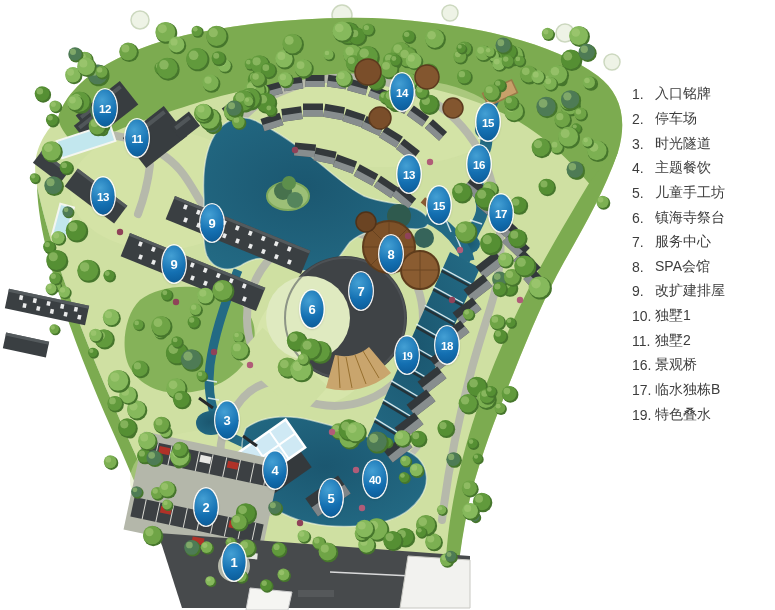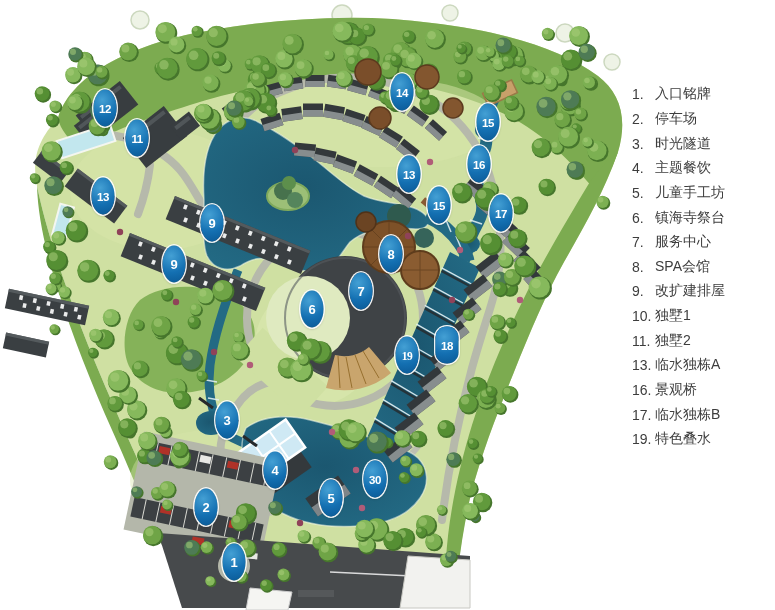--- a/index.html
+++ b/index.html
@@ -1334,23 +1334,23 @@
       <div class="marker" style="left: 174px; top: 264px;">9</div>
       <div class="marker two" style="left: 103px; top: 196px;">13</div>
       <div class="marker two" style="left: 137px; top: 138px;">11</div>
       <div class="marker two" style="left: 105px; top: 108px;">12</div>
       <div class="marker two" style="left: 366px; top: 174px; margin-left: 43px;">13</div>
       <div class="marker two" style="left: 402px; top: 92px;">14</div>
       <div class="marker two" style="left: 488px; top: 122px;">15</div>
       <div class="marker two" style="left: 439px; top: 205px;">15</div>
       <div class="marker two" style="left: 479px; top: 164px;">16</div>
       <div class="marker two" style="left: 501px; top: 213px;">17</div>
-      <div class="marker two" style="left: 447px; top: 345px; border-radius: 11px;">18</div>
+      <div class="marker two" style="left: 447px; top: 345px;">18</div>
       <div class="marker two" style="left: 407px; top: 355px; font-family: Liberation Serif, serif;">19</div>
-      <div class="marker two" style="left: 375px; top: 479px;">30</div>
+      <div class="marker two" style="left: 375px; top: 479px;">40</div>
     </div>
   <div id="legend">
       <div class="legend-item">
         <span class="num">1.</span>
         <span>入口铭牌</span>
       </div>
       <div class="legend-item">
         <span class="num">2.</span>
         <span>停车场</span>
       </div>
@@ -1384,24 +1384,20 @@
       </div>
       <div class="legend-item">
         <span class="num">10.</span>
         <span>独墅1</span>
       </div>
       <div class="legend-item">
         <span class="num">11.</span>
         <span>独墅2</span>
       </div>
       <div class="legend-item">
-        <span class="num">13.</span>
-        <span>临水独栋A</span>
-      </div>
-      <div class="legend-item">
         <span class="num">16.</span>
         <span>景观桥</span>
       </div>
       <div class="legend-item">
         <span class="num">17.</span>
         <span>临水独栋B</span>
       </div>
       <div class="legend-item">
         <span class="num">19.</span>
         <span>特色叠水</span>

